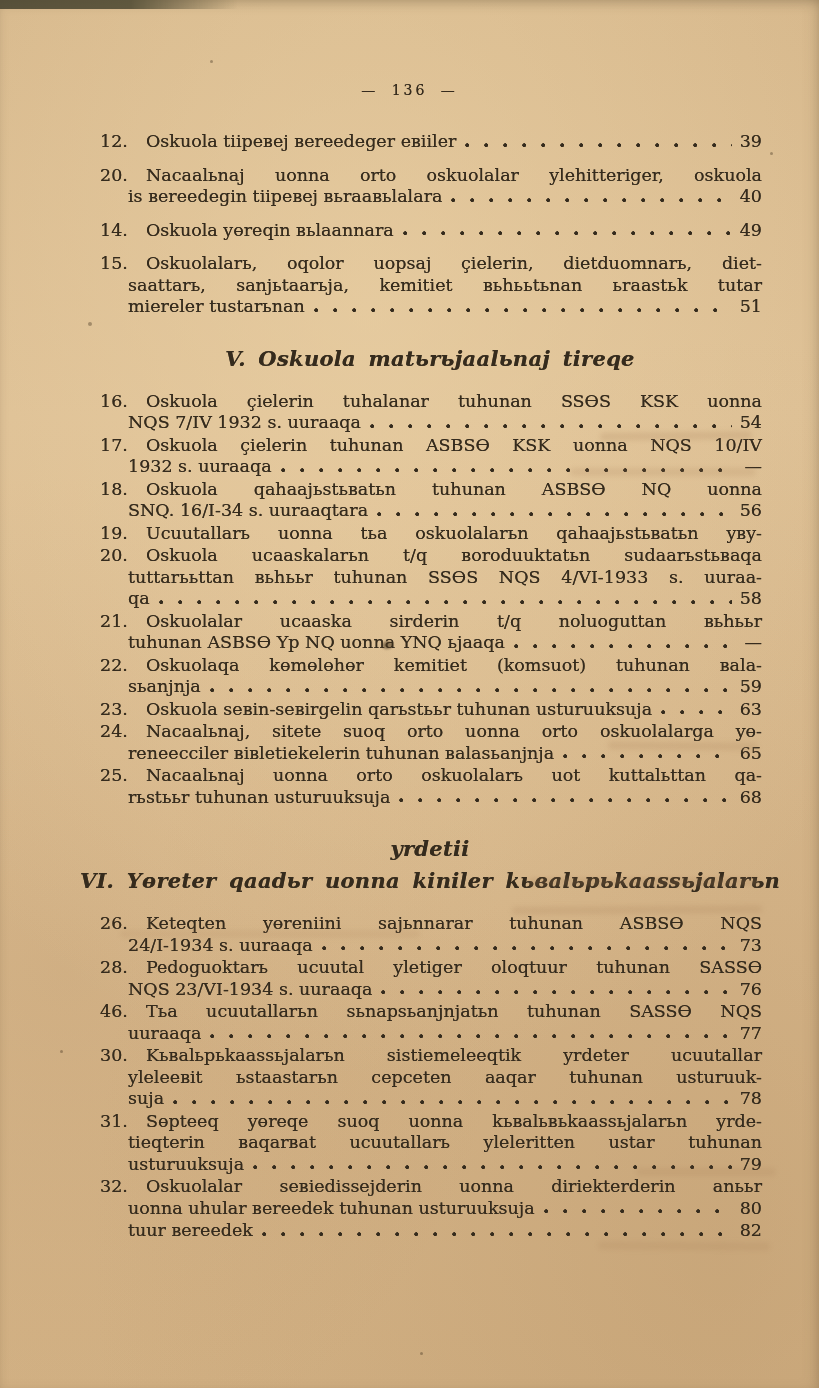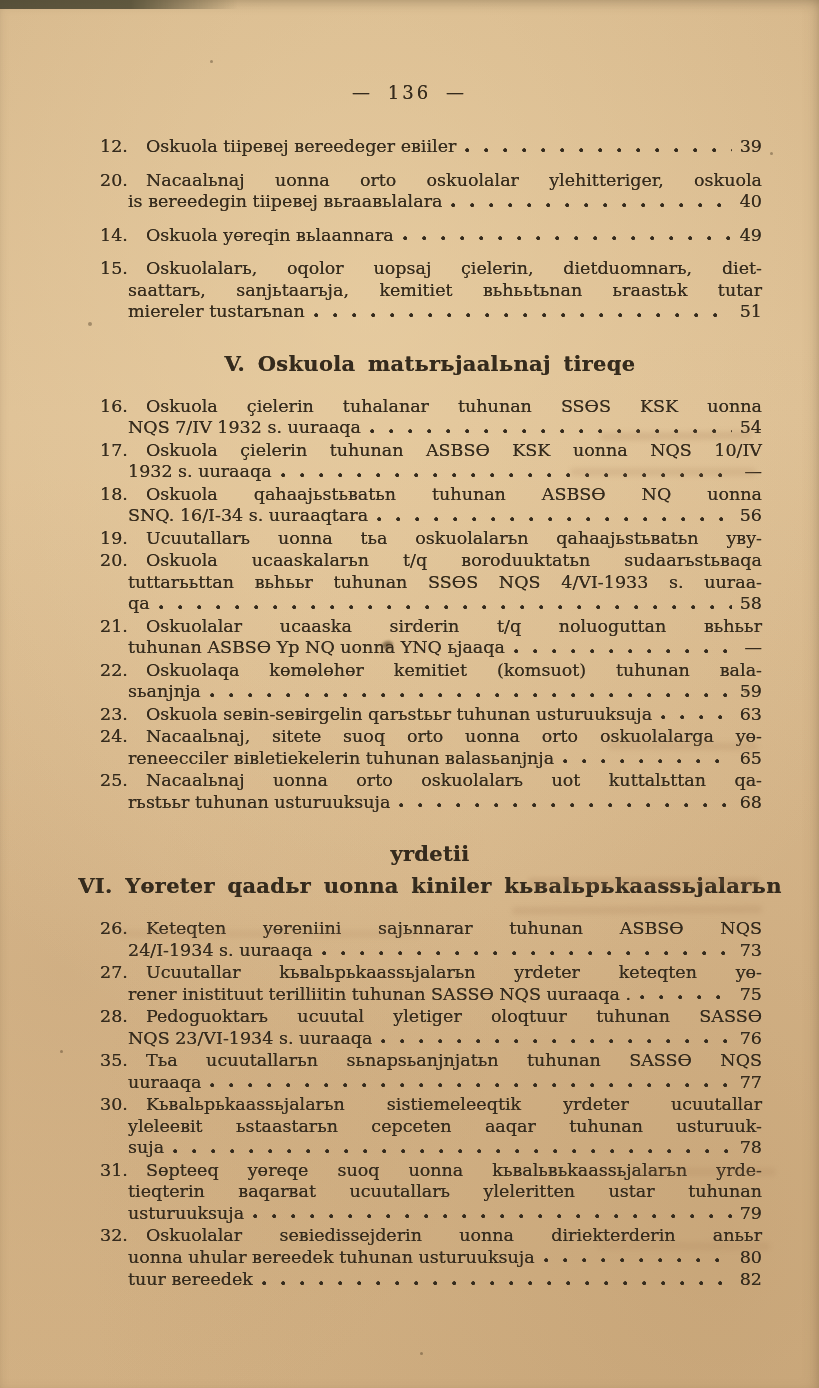--- a/index.html
+++ b/index.html
@@ -21,21 +21,21 @@
       linear-gradient(180deg,#d5b68a 0%,#dcbe93 30%,#d9b98d 65%,#d2b184 100%);
     box-shadow:inset 0 6px 14px -6px rgba(70,58,38,.38), inset -8px 0 18px -10px rgba(90,72,46,.30);
   }
   .scan-edge{
     position:absolute;top:0;left:0;width:238px;height:9px;
     background:linear-gradient(90deg,#4e4934 0%,#575139 55%,rgba(87,81,57,0) 100%);
     filter:blur(.4px);opacity:.92;
   }
   .pagenum-head{
     margin:0;padding-top:82px;text-align:center;
-    font-size:18px;letter-spacing:3px;word-spacing:6px;
+    font-size:14px;letter-spacing:3px;word-spacing:6px;
     text-shadow:0 0 .5px rgba(53,43,29,.8);
   }
   .content{
     margin:33px 57px 0 100px;width:662px;
     font-size:17.5px;
     text-shadow:0 0 .5px rgba(53,43,29,.8);
   }
   .entry{position:relative;padding-left:28px;}
   .g0 .entry{margin-bottom:12px;}
   .g2 .entry{margin-bottom:1px;}
@@ -50,21 +50,21 @@
   .dots{
     flex:1 1 auto;min-width:10px;height:7px;align-self:flex-end;
     margin:0 3px 4px 9px;
     background-image:radial-gradient(circle at 2.2px 3.2px, var(--ink) 1.7px, rgba(0,0,0,0) 2.2px);
     background-size:19px 7px;background-repeat:repeat-x;background-position:left bottom;
   }
   .pg{flex:0 0 auto;min-width:27px;text-align:right;}
   .heading{
     text-align:center;font-weight:bold;font-size:21px;line-height:32px;
     margin:25px 0 16px -40px;width:740px;
-    letter-spacing:.3px;word-spacing:5px;
+    letter-spacing:.3px;word-spacing:5px;font-style:italic;
   }
   .blot{
     position:absolute;left:382px;top:641px;width:11px;height:8px;border-radius:50%;
     background:#47361f;opacity:.55;filter:blur(1px);transform:rotate(-12deg);
   }
   .bleed{
     position:absolute;height:8px;border-radius:4px;
     background:#a9815a;opacity:.22;filter:blur(2.6px);pointer-events:none;
   }
   .speck{position:absolute;border-radius:50%;background:rgba(62,47,30,.38);filter:blur(.3px);}
@@ -201,37 +201,29 @@
       <div class="egroup g4">
         <div class="entry">
           <div class="line just first"><span class="num">26.</span>Keteqten yөreniini sajьnnarar tuhunan ASBSӨ NQS</div>
           <div class="line last">
             <span class="ltxt">24/I-1934 s. uuraaqa</span>
             <span class="dots"></span>
             <span class="pg">73</span>
           </div>
         </div>
         <div class="entry">
-          <div class="line just first"><span class="num">27.</span>Ucuutallar kьвalьpьkaassьjalarьn yrdeter keteqten yө-</div>
-          <div class="line last">
-            <span class="ltxt">rener inistituut terilliitin tuhunan SASSӨ NQS uuraaqa .</span>
-            <span class="dots"></span>
-            <span class="pg">75</span>
-          </div>
-        </div>
-        <div class="entry">
           <div class="line just first"><span class="num">28.</span>Pedoguoktarь ucuutal yletiger oloqtuur tuhunan SASSӨ</div>
           <div class="line last">
             <span class="ltxt">NQS 23/VI-1934 s. uuraaqa</span>
             <span class="dots"></span>
             <span class="pg">76</span>
           </div>
         </div>
         <div class="entry">
-          <div class="line just first"><span class="num">35.</span>Tьa ucuutallarьn sьnapsьanjnjatьn tuhunan SASSӨ NQS</div>
+          <div class="line just first"><span class="num">46.</span>Tьa ucuutallarьn sьnapsьanjnjatьn tuhunan SASSӨ NQS</div>
           <div class="line last">
             <span class="ltxt">uuraaqa</span>
             <span class="dots"></span>
             <span class="pg">77</span>
           </div>
         </div>
         <div class="entry">
           <div class="line just first"><span class="num">30.</span>Kьвalьpьkaassьjalarьn sistiemeleeqtik yrdeter ucuutallar</div>
           <div class="line just">yleleeвit ьstaastarьn cepceten aaqar tuhunan usturuuk-</div>
           <div class="line last">

